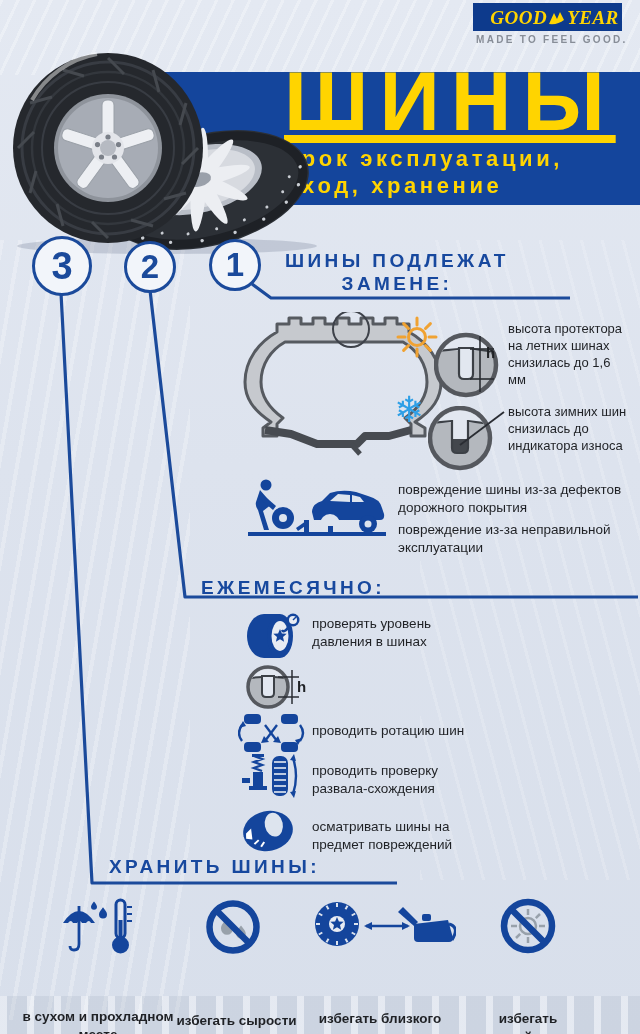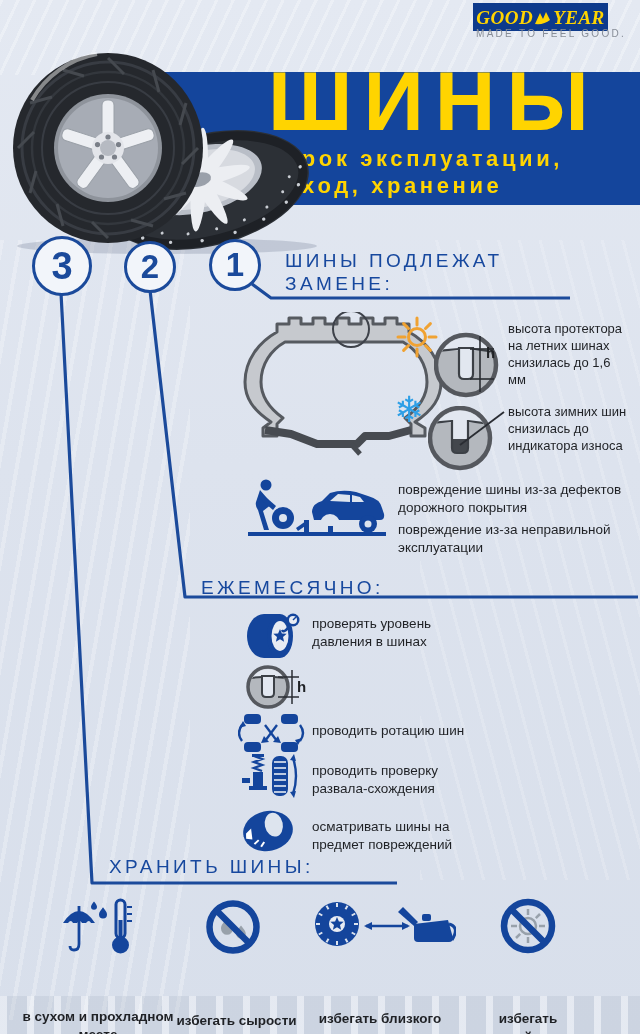--- a/index.html
+++ b/index.html
@@ -12,44 +12,44 @@
   .tex-top{left:0;top:0;width:640px;height:75px;opacity:.55;
     background:repeating-linear-gradient(115deg,rgba(255,255,255,.55) 0 3px,rgba(255,255,255,0) 3px 15px);}
   .tex-left{left:0;top:240px;width:190px;height:780px;opacity:.5;
     background:repeating-linear-gradient(100deg,rgba(255,255,255,.5) 0 4px,rgba(255,255,255,0) 4px 18px);}
   .tex-right{left:420px;top:240px;width:220px;height:640px;opacity:.35;
     background:repeating-linear-gradient(75deg,rgba(255,255,255,.5) 0 3px,rgba(255,255,255,0) 3px 20px);}
   .tex-bottom{left:0;top:996px;width:640px;height:38px;opacity:.6;
     background:repeating-linear-gradient(90deg,rgba(255,255,255,.55) 0 7px,rgba(150,162,180,.30) 7px 27px);}
   
   .logo-box{left:473px;top:3px;width:135px;height:28px;background:#0d3a8c;
-    display:flex;align-items:center;justify-content:center;}
+    display:flex;align-items:center;justify-content:center;padding-left:14px;}
   .logo-word{color:#ffd400;font-family:"Liberation Serif","DejaVu Serif",serif;
     font-style:italic;font-weight:bold;font-size:19px;letter-spacing:.5px;line-height:1;}
   .logo-wing{margin:0 1px -2px 1px;}
-  .tagline{left:476px;top:28px;width:160px;color:#878d97;font-size:10px;font-weight:normal;
+  .tagline{left:476px;top:34px;width:160px;color:#878d97;font-size:10px;font-weight:bold;
     letter-spacing:2.3px;white-space:nowrap;}
   
   .title-box{left:118px;top:72px;width:522px;height:133px;background:#14459c;}
-  .title-main{position:absolute;left:150px;top:-13px;color:#ffd400;font-weight:bold;
-    font-size:84px;letter-spacing:11px;line-height:1;white-space:nowrap;}
+  .title-main{position:absolute;left:166px;top:-13px;color:#ffd400;font-weight:bold;
+    font-size:84px;letter-spacing:11px;line-height:1;white-space:nowrap;text-decoration:underline;}
   .title-sub{position:absolute;left:168px;color:#ffd400;font-weight:bold;font-size:22px;
     letter-spacing:3.6px;white-space:nowrap;}
   .title-sub1{top:74px;} .title-sub2{top:101px;}
   
   .marker{border-radius:50%;background:#f2f5fa;border:3px solid #1b4a9b;color:#1b4a9b;
     font-weight:bold;display:flex;align-items:center;justify-content:center;z-index:5;}
   .m3{left:32px;top:236px;width:54px;height:54px;font-size:38px;}
   .m2{left:124px;top:241px;width:46px;height:46px;font-size:33px;}
   .m1{left:209px;top:239px;width:46px;height:46px;font-size:33px;}
   
   .connectors{left:0;top:0;z-index:1;pointer-events:none;}
   
-  .sec-head{color:#17489e;font-weight:normal;font-size:19px;letter-spacing:3.4px;
-    line-height:1.2;z-index:2;white-space:nowrap;}
+  .sec-head{color:#17489e;font-weight:bold;font-size:19px;letter-spacing:3.4px;
+    line-height:1.2;z-index:2;white-space:nowrap;text-align:center;}
   .h-replace{left:285px;top:250px;}
   .h-monthly{left:201px;top:569px;margin-top:8px;}
   .h-storage{left:109px;top:856px;}
   
   .note{font-size:13px;font-weight:normal;color:#1f2125;line-height:1.32;z-index:2;}
   .hlab{font-weight:bold;font-size:15px;color:#1f2125;z-index:3;}
   .store-label{font-size:13.5px;font-weight:bold;text-align:center;line-height:1.35;
     color:#1f2125;z-index:2;margin-top:44px;}
   .snow{left:394px;top:392px;font-size:36px;line-height:1;color:#2e9fe6;
     font-family:"DejaVu Sans",sans-serif;z-index:2;}

